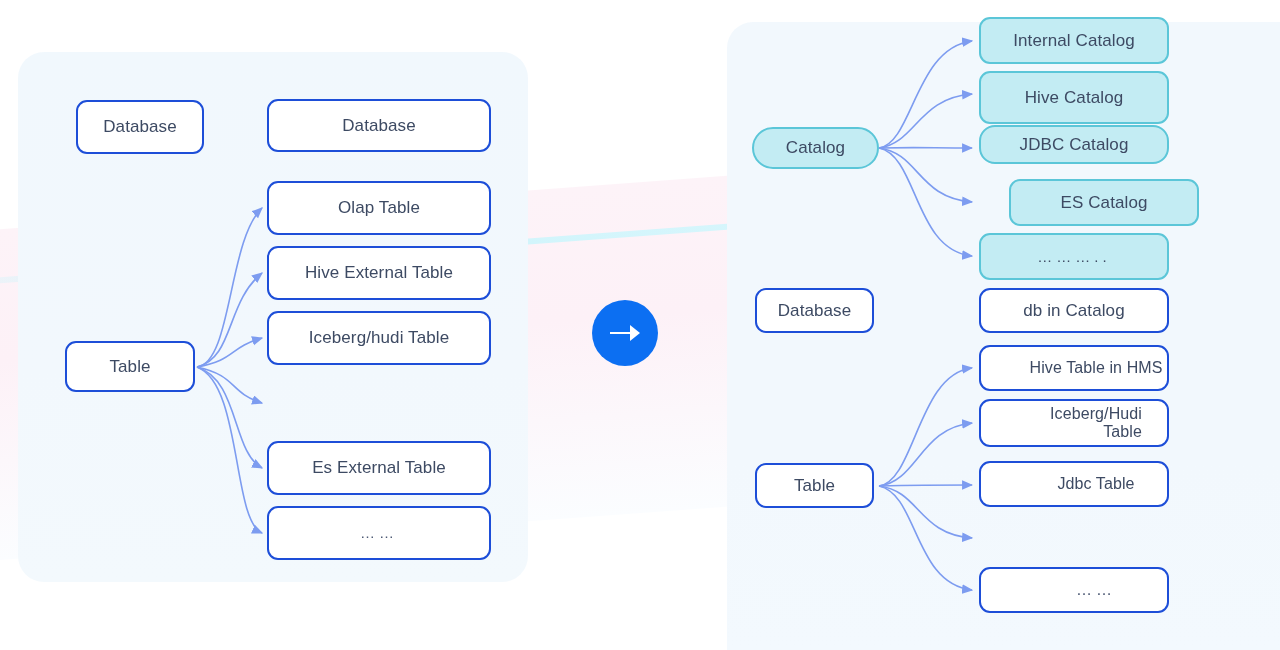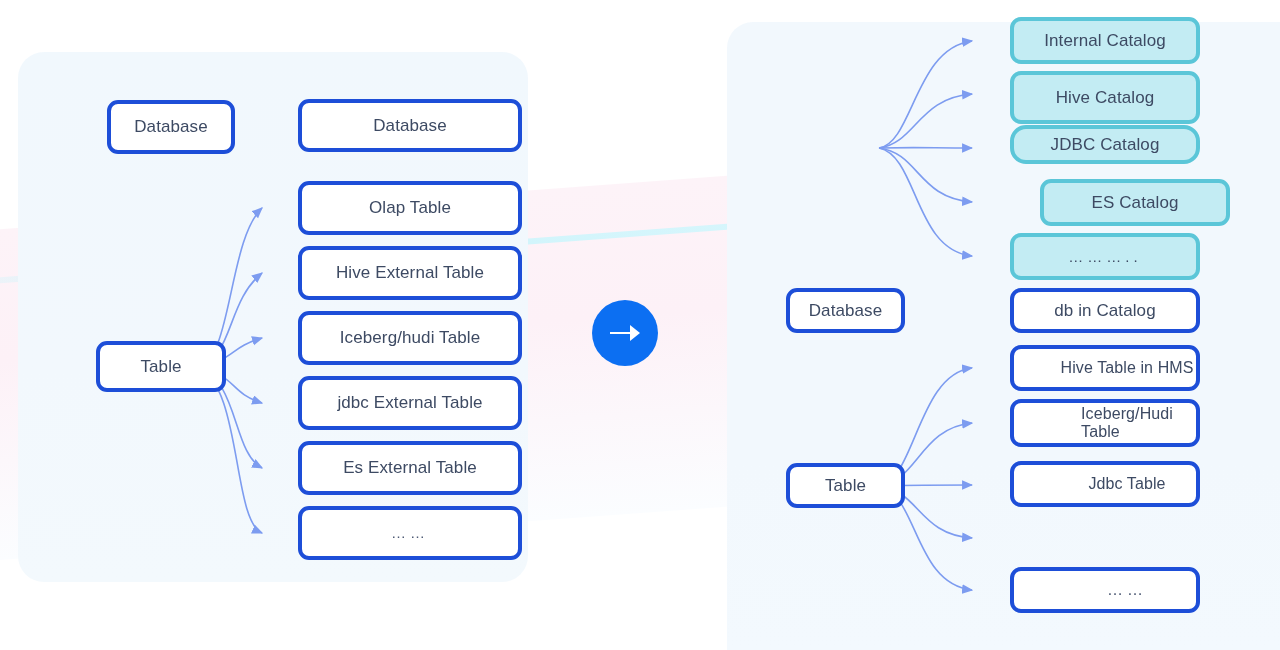--- a/index.html
+++ b/index.html
@@ -71,30 +71,29 @@
     background: linear-gradient(180deg, #f2f8fd 0%, #f2f8fd 70%, #f3f9fe 100%);
   }
 
   
   .node {
     position: absolute;
     box-sizing: border-box;
     display: flex;
     align-items: center;
     justify-content: center;
-    text-align: left;
+    text-align: right;
     color: #3d4a63;
     background: #ffffff;
-    border: 4px solid #1d4ed8;
+    border: 2px solid #1d4ed8;
     border-radius: 11px;
     font-size: 17px;
     line-height: 1.15;
     letter-spacing: .1px;
     white-space: pre-line;
-    margin-left: 31px;
   }
   .node.teal {
     background: #c3ecf3;
     border-color: #5bc6d8;
     color: #3d4a63;
   }
   .node.pill {
     border-radius: 22px;
   }
   .node.small {
@@ -184,32 +183,32 @@
   <div class="node" style="left:267px;top:99px;width:224px;height:53px;">Database</div>
 
   <div class="node" style="left:65px;top:341px;width:130px;height:51px;">Table</div>
 
   <div class="node" style="left:267px;top:181px;width:224px;height:54px;">Olap Table</div>
 
   <div class="node" style="left:267px;top:246px;width:224px;height:54px;">Hive External Table</div>
 
   <div class="node" style="left:267px;top:311px;width:224px;height:54px;">Iceberg/hudi Table</div>
 
-  <div class="node" style="left:267px;top:376px;width:224px;height:54px;">jdbc External Table</div>
 
   <div class="node" style="left:267px;top:441px;width:224px;height:54px;">Es External Table</div>
 
   <div class="node dots" style="left:267px;top:506px;width:224px;height:54px;">……</div>
 
   <div class="transition">
     <svg width="34" height="24" viewBox="0 0 34 24">
       <path d="M2,11 L22,11 L22,4 L32,12 L22,20 L22,13 L2,13 Z" fill="#ffffff"></path>
     </svg>
   </div>
 
+  <div class="node teal pill" style="left:752px;top:127px;width:127px;height:42px;">Catalog</div>
 
   <div class="node teal" style="left:979px;top:17px;width:190px;height:47px;">Internal Catalog</div>
 
   <div class="node teal" style="left:979px;top:71px;width:190px;height:53px;">Hive Catalog</div>
 
   <div class="node teal" style="left:979px;top:125px;width:190px;height:39px;border-radius:16px;">JDBC Catalog</div>
 
   <div class="node teal" style="left:1009px;top:179px;width:190px;height:47px;">ES Catalog</div>
 
   <div class="node teal dots" style="left:979px;top:233px;width:190px;height:47px;">………..</div>

